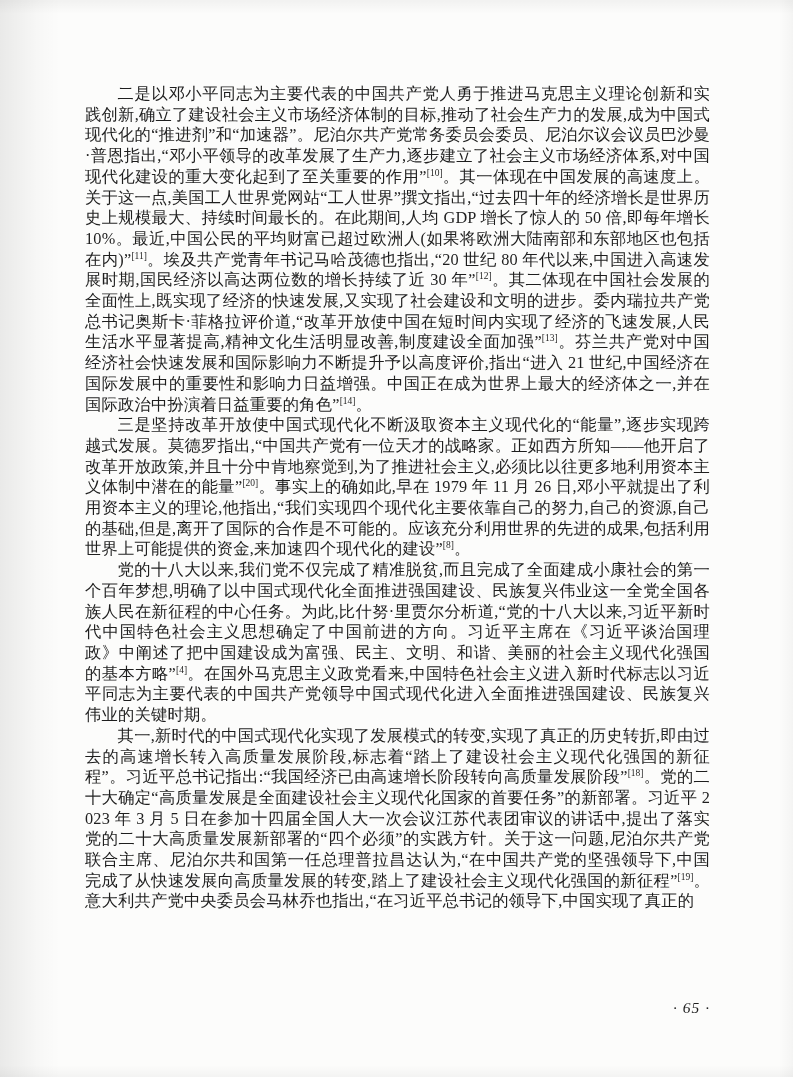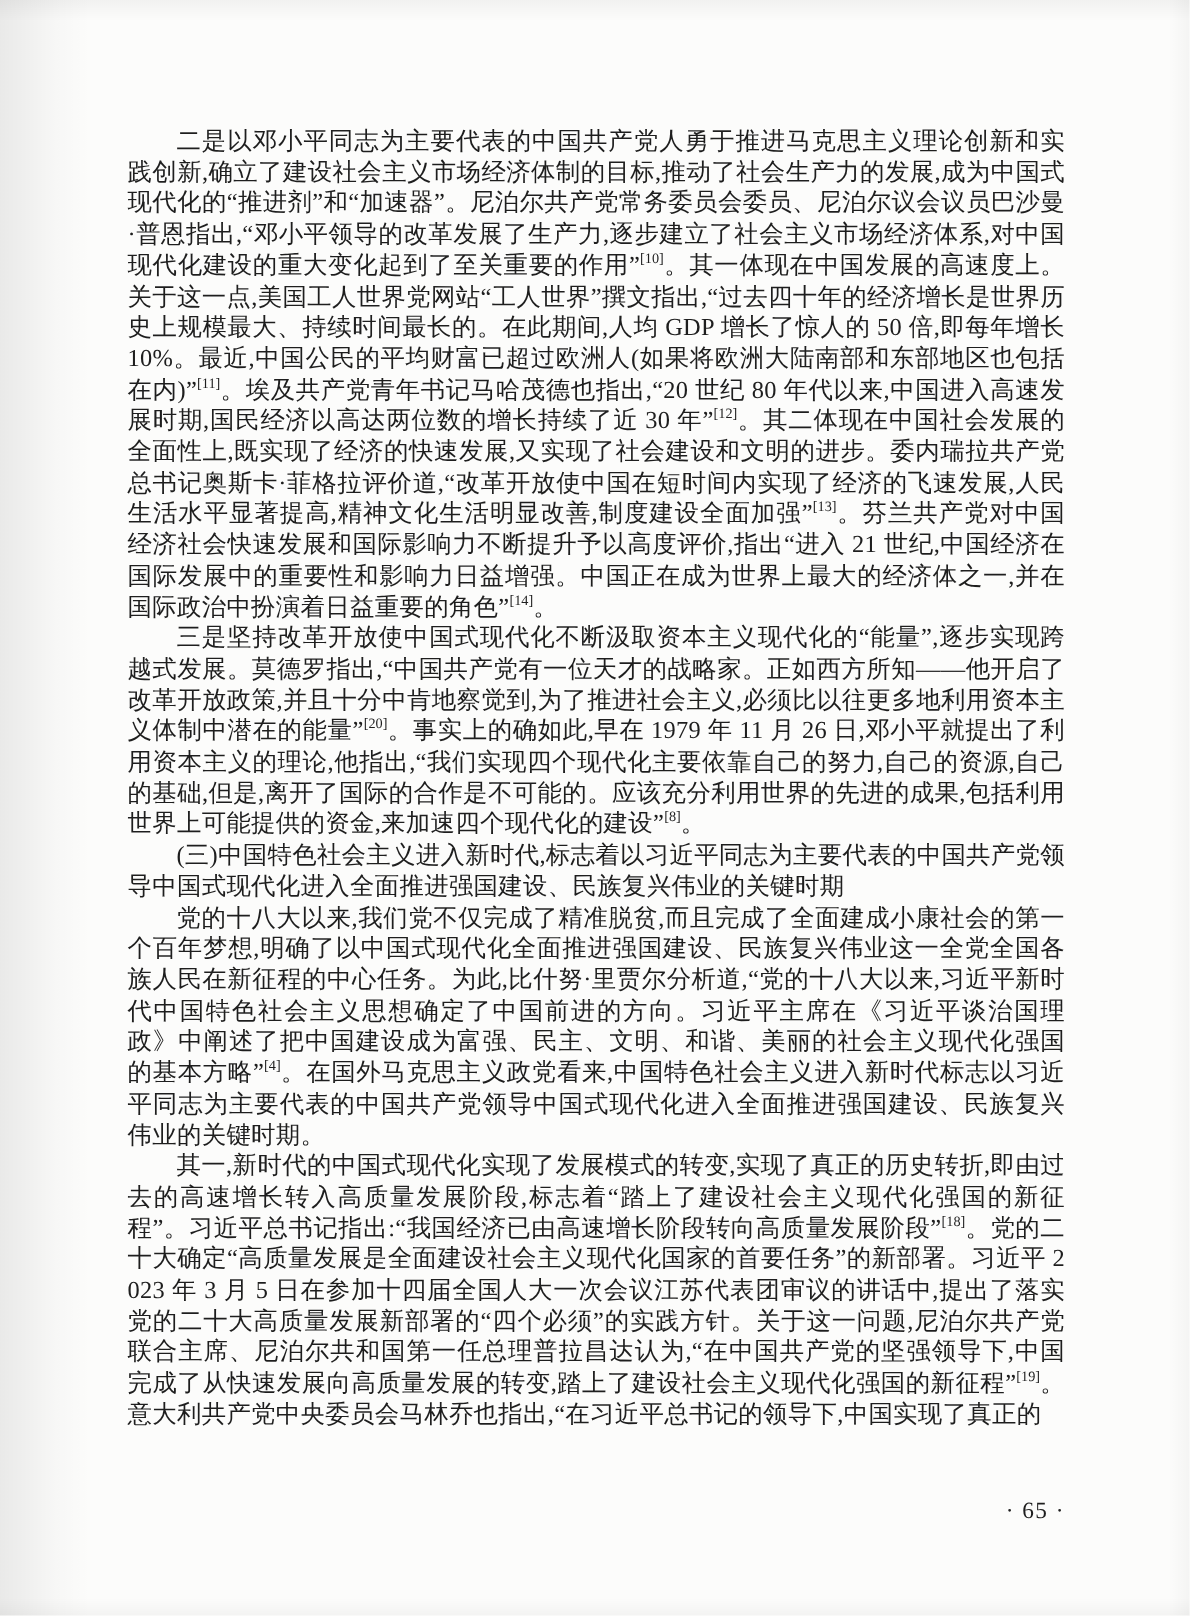--- a/index.html
+++ b/index.html
@@ -52,27 +52,27 @@
     line-height: 0;
     letter-spacing: 0;
     vertical-align: super;
   }
   .page-number {
     position: absolute;
     right: 83px;
     top: 999px;
     font-size: 15.5px;
     letter-spacing: 1px;
+    font-style: italic;
   }
 </style>
 </head>
 <body>
 
 <div class="page" style="color: rgb(30, 30, 30);">
   <div class="doc-body">
       <p class="para body-indent">二是以邓小平同志为主要代表的中国共产党人勇于推进马克思主义理论创新和实践创新,确立了建设社会主义市场经济体制的目标,推动了社会生产力的发展,成为中国式现代化的“推进剂”和“加速器”。尼泊尔共产党常务委员会委员、尼泊尔议会议员巴沙曼·普恩指出,“邓小平领导的改革发展了生产力,逐步建立了社会主义市场经济体系,对中国现代化建设的重大变化起到了至关重要的作用”<sup>[10]</sup>。其一体现在中国发展的高速度上。关于这一点,美国工人世界党网站“工人世界”撰文指出,“过去四十年的经济增长是世界历史上规模最大、持续时间最长的。在此期间,人均 GDP 增长了惊人的 50 倍,即每年增长 10%。最近,中国公民的平均财富已超过欧洲人(如果将欧洲大陆南部和东部地区也包括在内)”<sup>[11]</sup>。埃及共产党青年书记马哈茂德也指出,“20 世纪 80 年代以来,中国进入高速发展时期,国民经济以高达两位数的增长持续了近 30 年”<sup>[12]</sup>。其二体现在中国社会发展的全面性上,既实现了经济的快速发展,又实现了社会建设和文明的进步。委内瑞拉共产党总书记奥斯卡·菲格拉评价道,“改革开放使中国在短时间内实现了经济的飞速发展,人民生活水平显著提高,精神文化生活明显改善,制度建设全面加强”<sup>[13]</sup>。芬兰共产党对中国经济社会快速发展和国际影响力不断提升予以高度评价,指出“进入 21 世纪,中国经济在国际发展中的重要性和影响力日益增强。中国正在成为世界上最大的经济体之一,并在国际政治中扮演着日益重要的角色”<sup>[14]</sup>。</p>
       <p class="para body-indent">三是坚持改革开放使中国式现代化不断汲取资本主义现代化的“能量”,逐步实现跨越式发展。莫德罗指出,“中国共产党有一位天才的战略家。正如西方所知——他开启了改革开放政策,并且十分中肯地察觉到,为了推进社会主义,必须比以往更多地利用资本主义体制中潜在的能量”<sup>[20]</sup>。事实上的确如此,早在 1979 年 11 月 26 日,邓小平就提出了利用资本主义的理论,他指出,“我们实现四个现代化主要依靠自己的努力,自己的资源,自己的基础,但是,离开了国际的合作是不可能的。应该充分利用世界的先进的成果,包括利用世界上可能提供的资金,来加速四个现代化的建设”<sup>[8]</sup>。</p>
-      <p class="para heading">(三)中国特色社会主义进入新时代,标志着以习近平同志为主要代表的中国共产党领导中国式现代化进入全面推进强国建设、民族复兴伟业的关键时期</p>
       <p class="para body-indent">党的十八大以来,我们党不仅完成了精准脱贫,而且完成了全面建成小康社会的第一个百年梦想,明确了以中国式现代化全面推进强国建设、民族复兴伟业这一全党全国各族人民在新征程的中心任务。为此,比什努·里贾尔分析道,“党的十八大以来,习近平新时代中国特色社会主义思想确定了中国前进的方向。习近平主席在《习近平谈治国理政》中阐述了把中国建设成为富强、民主、文明、和谐、美丽的社会主义现代化强国的基本方略”<sup>[4]</sup>。在国外马克思主义政党看来,中国特色社会主义进入新时代标志以习近平同志为主要代表的中国共产党领导中国式现代化进入全面推进强国建设、民族复兴伟业的关键时期。</p>
       <p class="para body-indent">其一,新时代的中国式现代化实现了发展模式的转变,实现了真正的历史转折,即由过去的高速增长转入高质量发展阶段,标志着“踏上了建设社会主义现代化强国的新征程”。习近平总书记指出:“我国经济已由高速增长阶段转向高质量发展阶段”<sup>[18]</sup>。党的二十大确定“高质量发展是全面建设社会主义现代化国家的首要任务”的新部署。习近平 2023 年 3 月 5 日在参加十四届全国人大一次会议江苏代表团审议的讲话中,提出了落实党的二十大高质量发展新部署的“四个必须”的实践方针。关于这一问题,尼泊尔共产党联合主席、尼泊尔共和国第一任总理普拉昌达认为,“在中国共产党的坚强领导下,中国完成了从快速发展向高质量发展的转变,踏上了建设社会主义现代化强国的新征程”<sup>[19]</sup>。意大利共产党中央委员会马林乔也指出,“在习近平总书记的领导下,中国实现了真正的</p>
     </div>
   <div class="page-number">· 65 ·</div>
 </div>
 
 </body></html>

